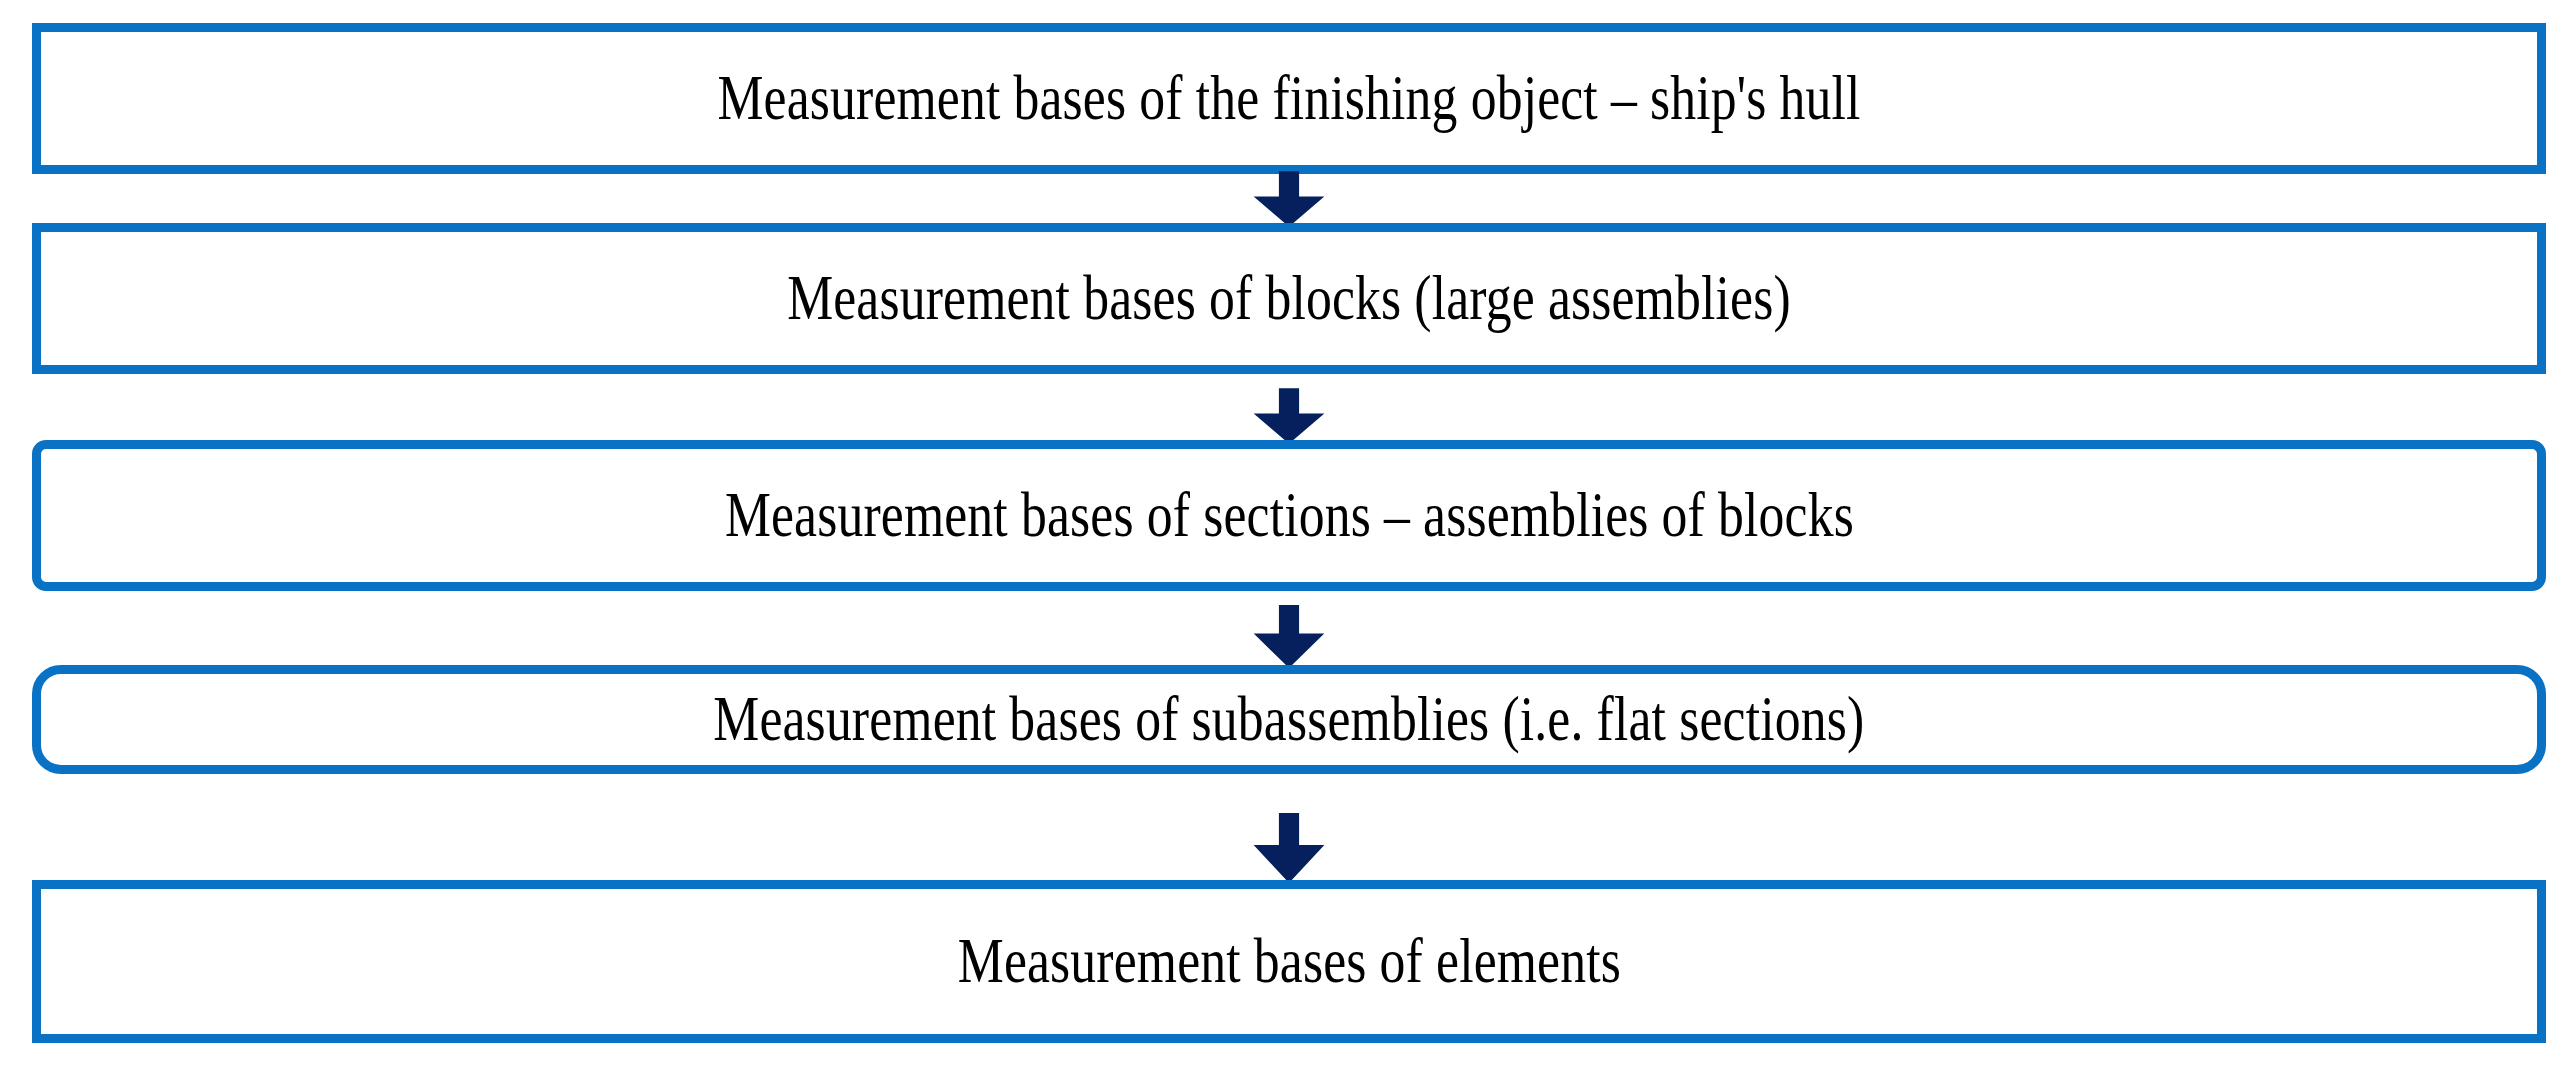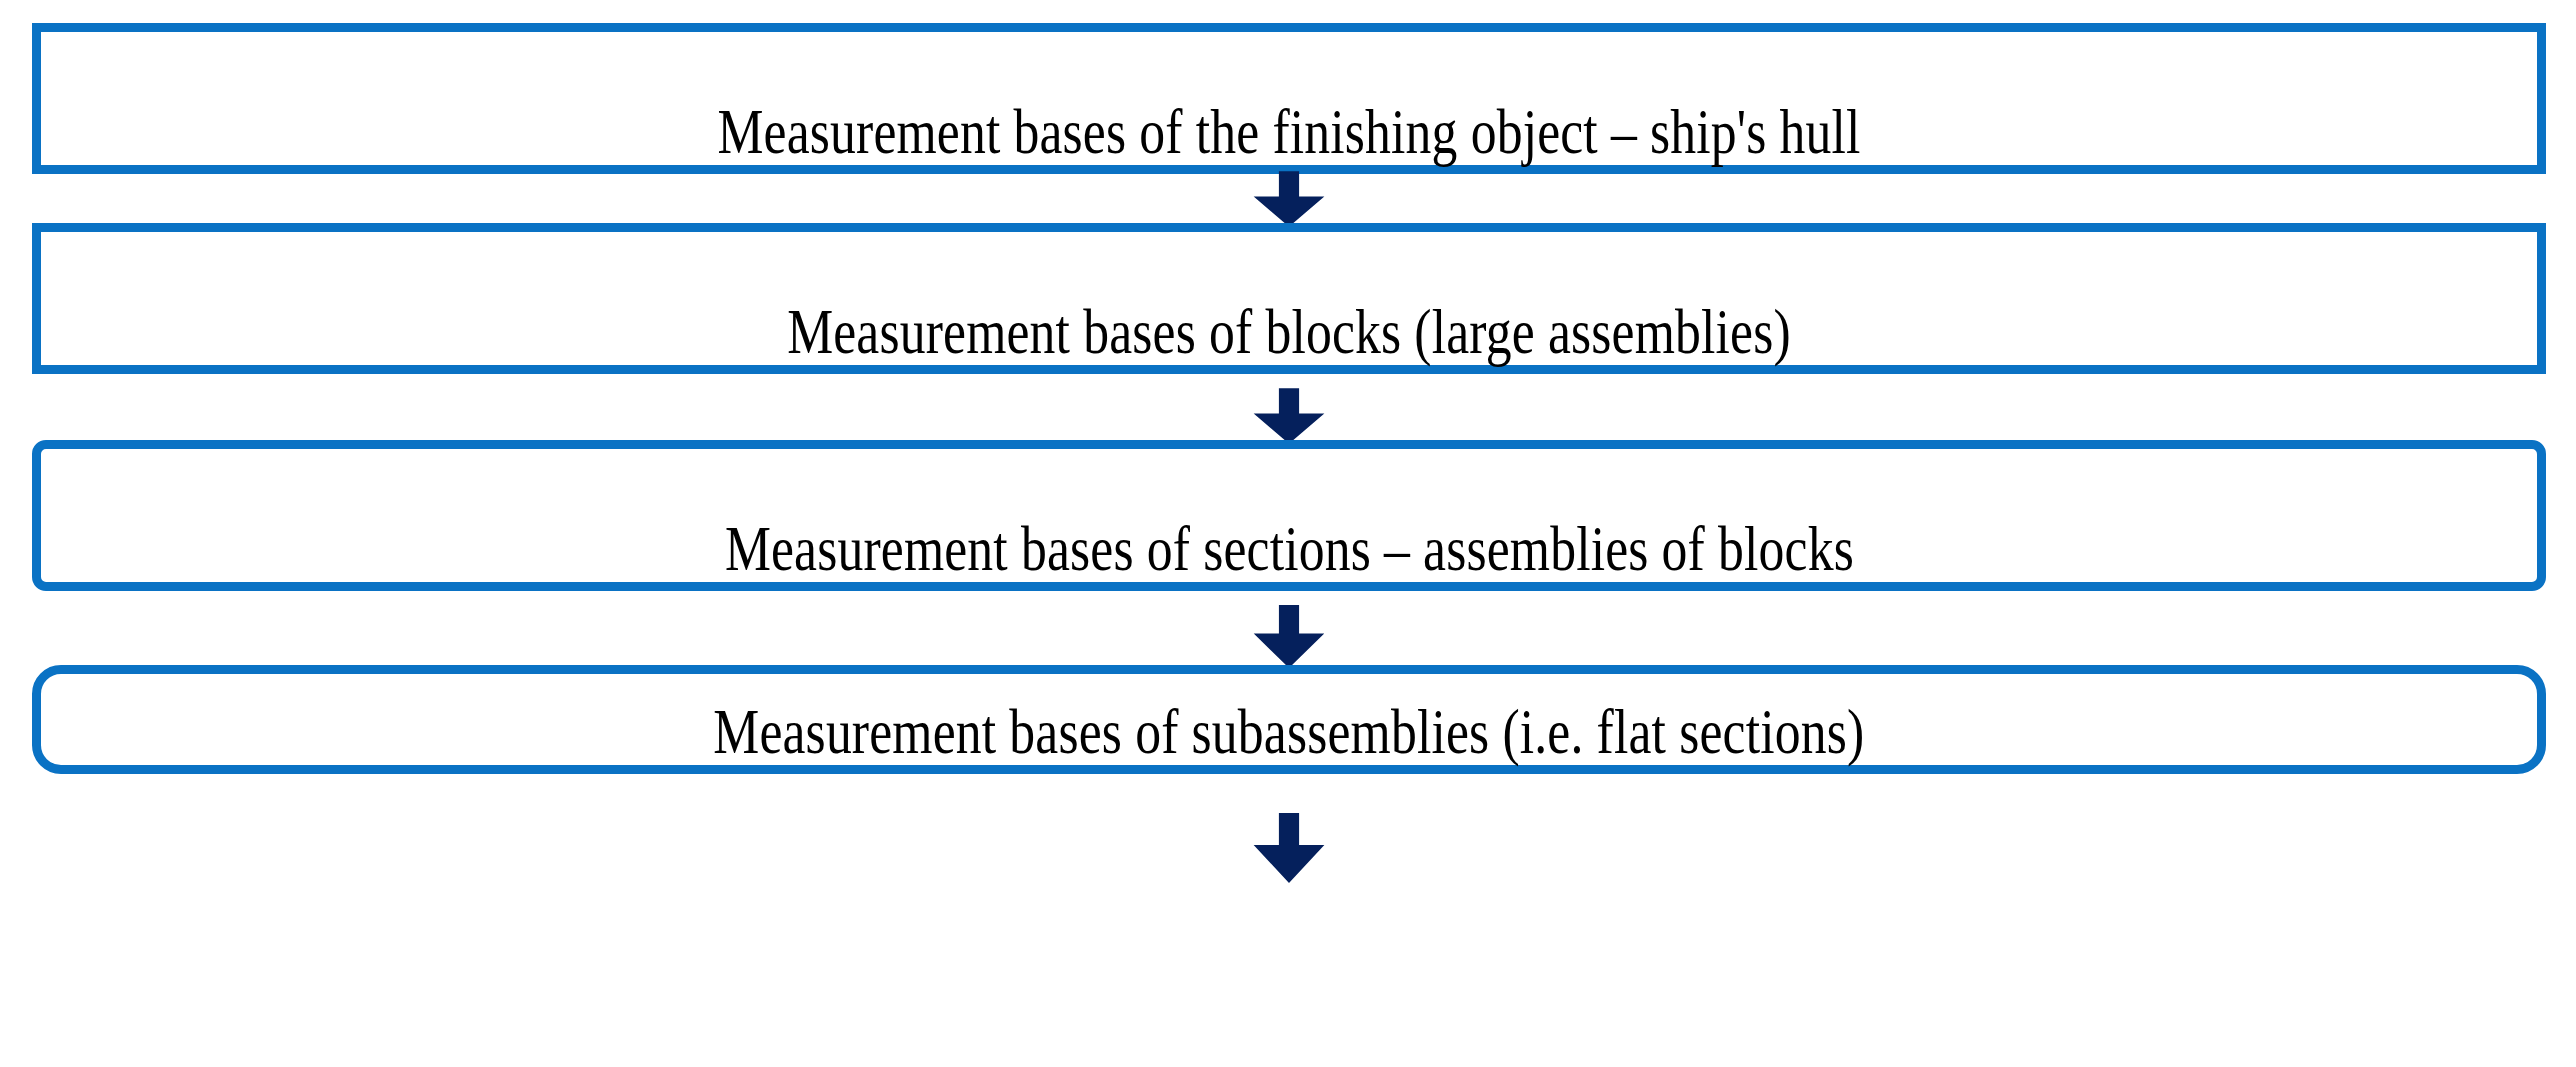--- a/index.html
+++ b/index.html
@@ -26,21 +26,21 @@
     height: 1020px;
   }
   .flow-node {
     position: absolute;
     left: 0;
     width: 2514px;
     box-sizing: border-box;
     border: 9.3px solid #0a72c4;
     background: #ffffff;
     display: flex;
-    align-items: flex-end;
+    align-items: center;
     justify-content: center;
   }
   .node-label {
     font-family: "Liberation Serif", "DejaVu Serif", serif;
     font-size: 63px;
     line-height: 1.05;
     color: #000000;
     text-align: center;
     white-space: nowrap;
     transform: scaleX(0.82);
@@ -105,16 +105,19 @@
     <div class="flow-node node-4">
       <span class="node-label">Measurement bases of subassemblies (i.e. flat sections)</span>
     </div>
 
     <div class="flow-arrow arrow-4">
       <svg viewBox="0 0 120 83" width="101" height="70" aria-hidden="true">
         <polygon points="48,0 72,0 72,38 102,38 60,83 18,38 48,38" fill="#05205c"></polygon>
       </svg>
     </div>
 
+    <div class="flow-node node-5">
+      <span class="node-label">Measurement bases of elements</span>
+    </div>
 
   </div>
 </div>
 
 
 </body></html>

